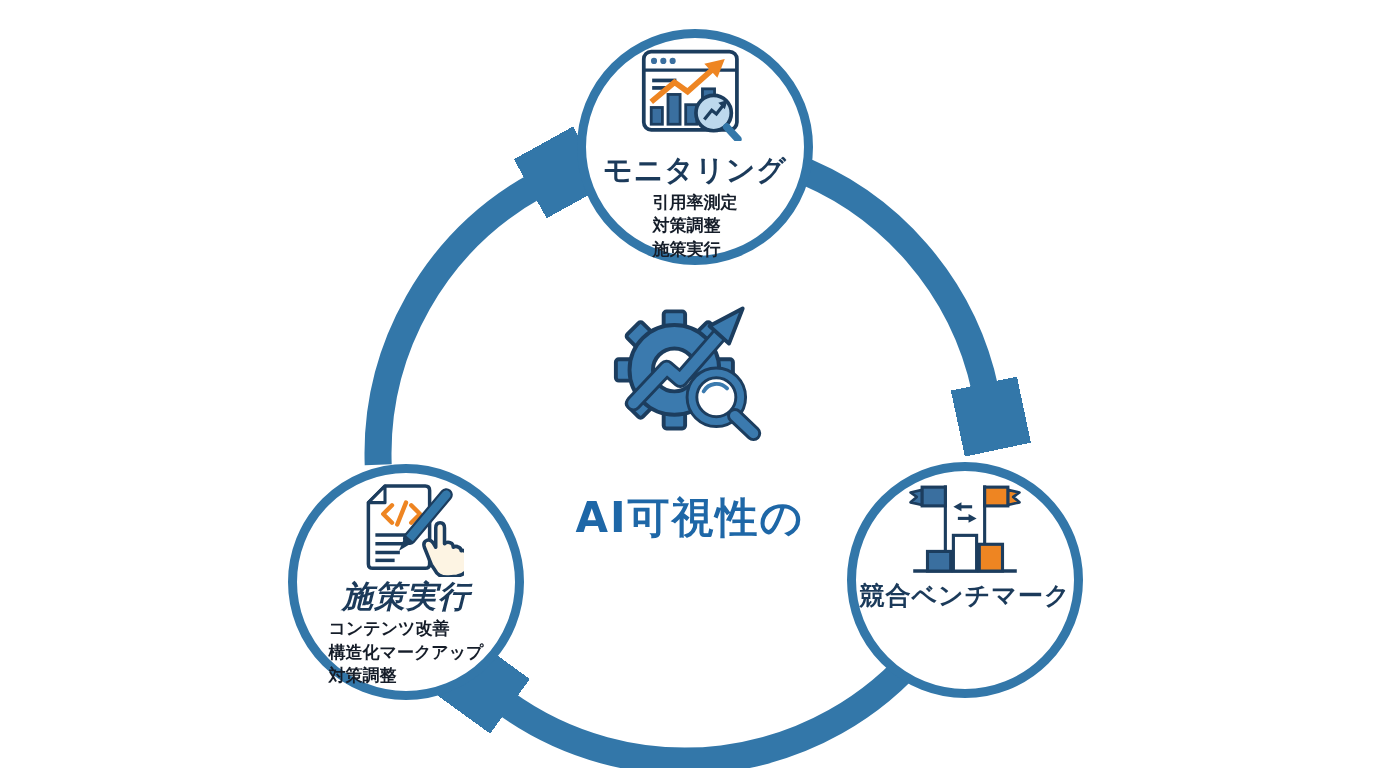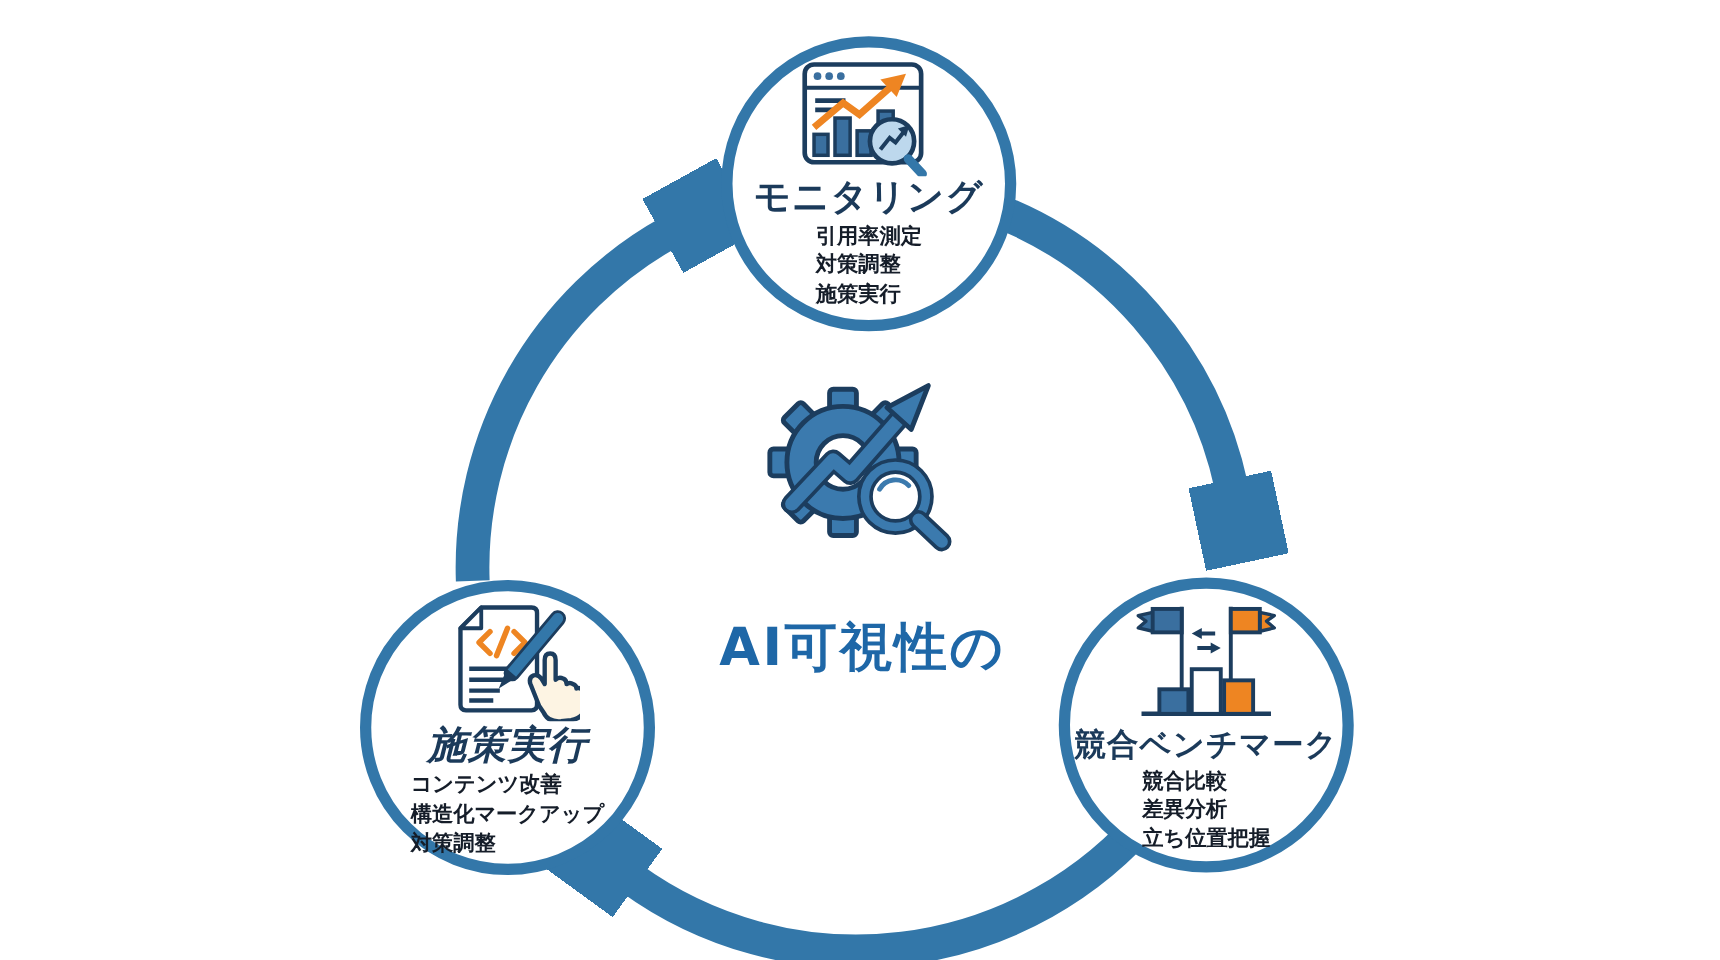--- a/index.html
+++ b/index.html
@@ -19,21 +19,21 @@
     display:flex;flex-direction:column;align-items:center;z-index:2;
   }
   .node-top{left:577px;top:29px;}
   .node-right{left:847px;top:462px;}
   .node-left{left:288px;top:464px;}
 
   .node-title{
     font-weight:800;color:var(--node-title);letter-spacing:1px;
     line-height:1.1;white-space:nowrap;
   }
-  .node-top .node-title{font-size:29px;margin-top:1px;}
+  .node-top .node-title{font-size:29px;margin-top:14px;}
   .node-right .node-title{font-size:25px;margin-top:2px;}
   .node-left .node-title{font-size:31px;margin-top:2px;font-style:italic;}
 
   .node-items{margin-top:4px;text-align:left;}
   .node-item{
     font-weight:700;color:var(--text);font-size:17px;line-height:1.38;
     white-space:nowrap;
   }
 
   .icon{flex:none;display:block;}
@@ -103,25 +103,20 @@
       <polygon points="18,11 5,14 12,19 5,25 18,28" style="fill:var(--bar-blue);stroke:var(--navy);stroke-width:3;stroke-linejoin:round"></polygon>
       <rect x="18" y="8" width="26" height="21" style="fill:var(--bar-blue);stroke:var(--navy);stroke-width:3.5"></rect>
       <polygon points="114,11 127,14 120,19 127,25 114,28" style="fill:var(--orange);stroke:var(--navy);stroke-width:3;stroke-linejoin:round"></polygon>
       <rect x="88" y="8" width="26" height="21" style="fill:var(--orange);stroke:var(--navy);stroke-width:3.5"></rect>
       <line x1="60" y1="30" x2="74" y2="30" style="stroke:var(--navy);stroke-width:3.5"></line>
       <polygon points="53,30 62,25 62,35" style="fill:var(--navy)"></polygon>
       <line x1="58" y1="43" x2="72" y2="43" style="stroke:var(--navy);stroke-width:3.5"></line>
       <polygon points="79,43 70,38 70,48" style="fill:var(--navy)"></polygon>
     </svg>
     <div class="node-title">競合ベンチマーク</div>
-    <div class="node-items">
-      <div class="node-item">競合比較</div>
-      <div class="node-item">差異分析</div>
-      <div class="node-item">立ち位置把握</div>
-    </div>
   </div>
 
   <div class="node node-left">
     <svg class="icon" width="116" height="98" viewBox="0 0 132 112">
       <path d="M42 8 H88 Q93 8 93 13 V97 Q93 102 88 102 H28 Q23 102 23 97 V27 Z" style="fill:#FFFFFF;stroke:var(--navy);stroke-width:4;stroke-linejoin:round"></path>
       <path d="M42 8 L42 27 L23 27 Z" style="fill:#FFFFFF;stroke:var(--navy);stroke-width:3.5;stroke-linejoin:round"></path>
       <polyline points="50,30 40,40 50,50" style="fill:none;stroke:var(--orange);stroke-width:5;stroke-linecap:round;stroke-linejoin:round"></polyline>
       <line x1="56" y1="52" x2="66" y2="27" style="stroke:var(--orange);stroke-width:5;stroke-linecap:round"></line>
       <polyline points="72,30 82,40 72,50" style="fill:none;stroke:var(--orange);stroke-width:5;stroke-linecap:round;stroke-linejoin:round"></polyline>
       <line x1="31" y1="64" x2="75" y2="64" style="stroke:var(--navy);stroke-width:4"></line>

